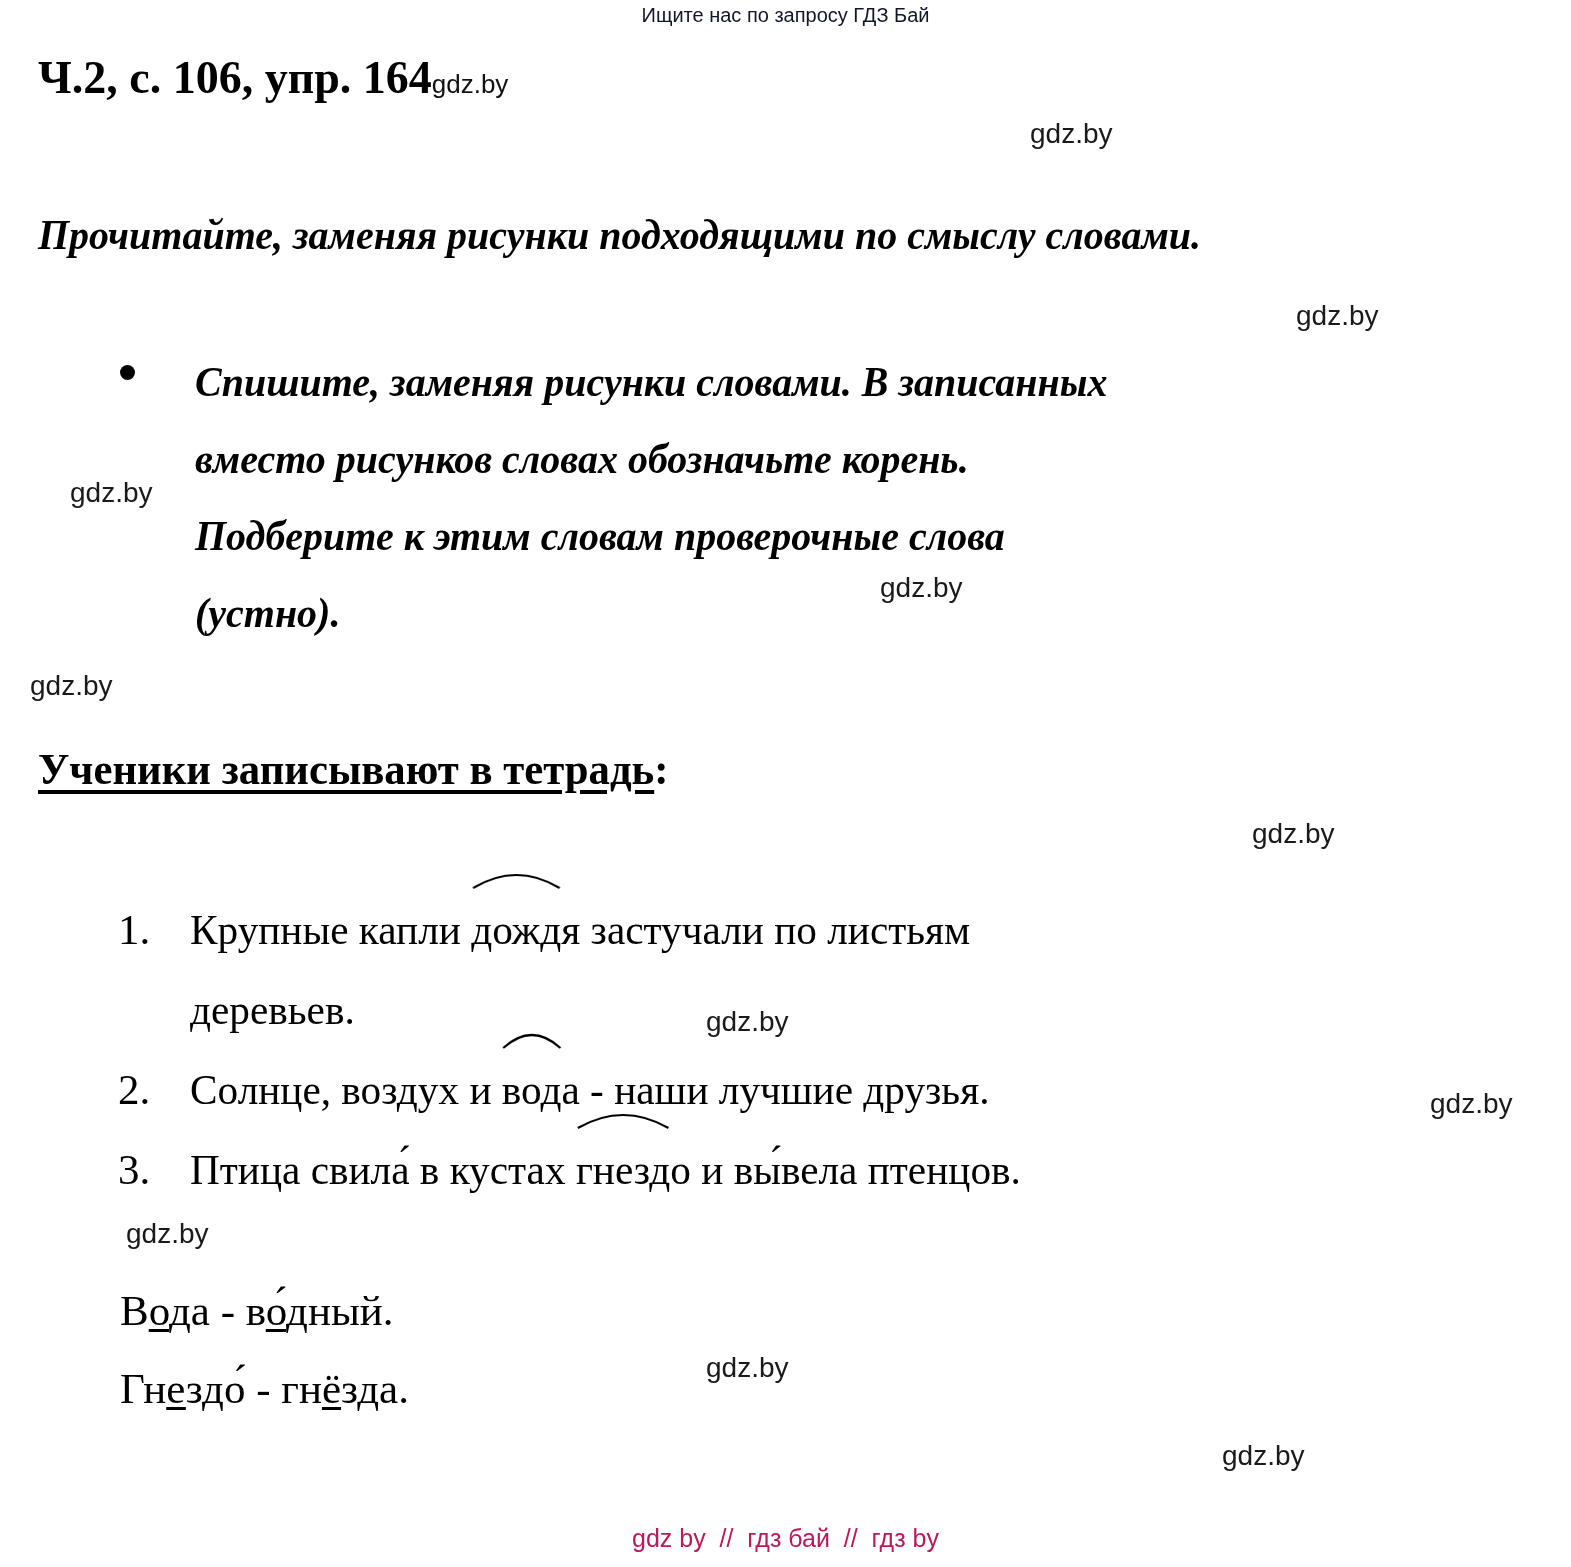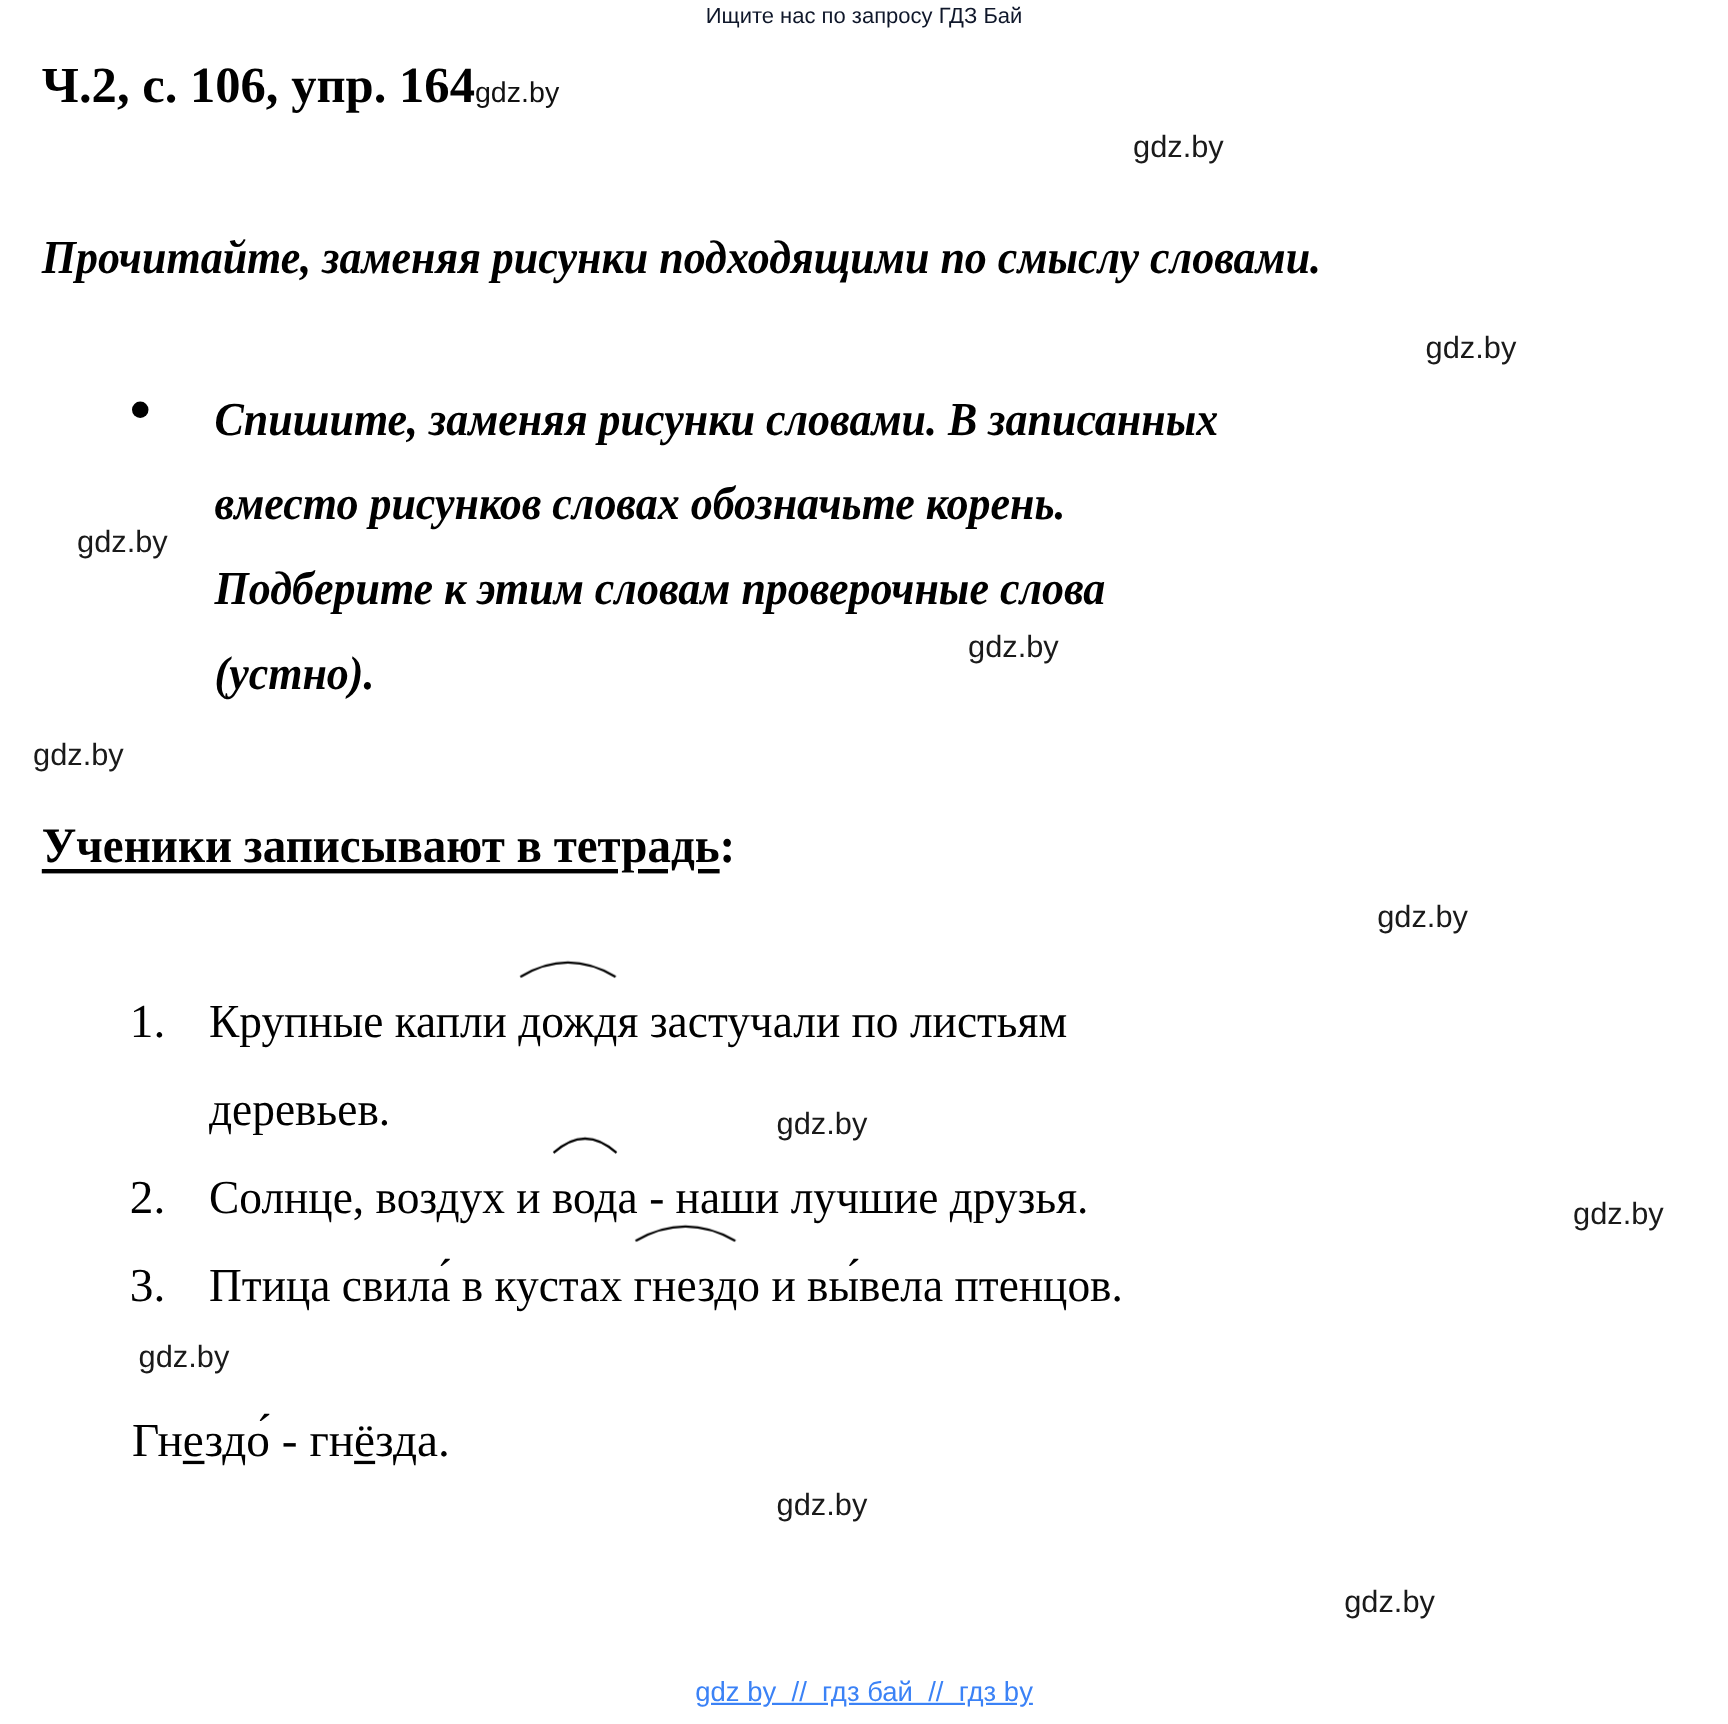--- a/index.html
+++ b/index.html
@@ -246,30 +246,31 @@
     <div class="sentence-body nojustify">
       <div><span>Птица свила́ в кустах </span><span class="root"><svg class="arc" viewBox="0 0 100 26" preserveAspectRatio="none">
               <path d="M2 24 Q50 -2 98 24" fill="none" stroke="#000" stroke-width="2.2" vector-effect="non-scaling-stroke"></path>
             </svg><span>гнезд</span></span><span>о и вы́вела птенцов.</span></div>
     </div>
   </div>
 
 </div>
 
 <div class="answers">
+  <div><span>В</span><span class="uline">о</span><span>да - в</span><span class="uline">о́</span><span>дный.</span></div>
   <div><span>Гн</span><span class="uline">е</span><span>здо́ - гн</span><span class="uline">ё</span><span>зда.</span></div>
 </div>
 
 <div id="watermark-layer">
     <div class="wm" style="left: 1030px; top: 118px; font-size: 28px;">gdz.by</div>
     <div class="wm" style="left: 1296px; top: 300px; font-size: 28px;">gdz.by</div>
     <div class="wm" style="left: 70px; top: 477px; font-size: 28px;">gdz.by</div>
     <div class="wm" style="left: 880px; top: 572px; font-size: 28px;">gdz.by</div>
     <div class="wm" style="left: 30px; top: 670px; font-size: 28px;">gdz.by</div>
     <div class="wm" style="left: 1252px; top: 818px; font-size: 28px;">gdz.by</div>
     <div class="wm" style="left: 706px; top: 1006px; font-size: 28px;">gdz.by</div>
     <div class="wm" style="left: 1430px; top: 1088px; font-size: 28px;">gdz.by</div>
     <div class="wm" style="left: 126px; top: 1218px; font-size: 28px;">gdz.by</div>
     <div class="wm" style="left: 706px; top: 1352px; font-size: 28px;">gdz.by</div>
     <div class="wm" style="left: 1222px; top: 1440px; font-size: 28px;">gdz.by</div>
   </div>
 
-<div class="footer" style="color: #3b82f6; text-decoration: underline;">gdz by  //  гдз бай  //  гдз by</div>
+<div class="footer" style="color: #be185d;">gdz by  //  гдз бай  //  гдз by</div>
 
 </body></html>

